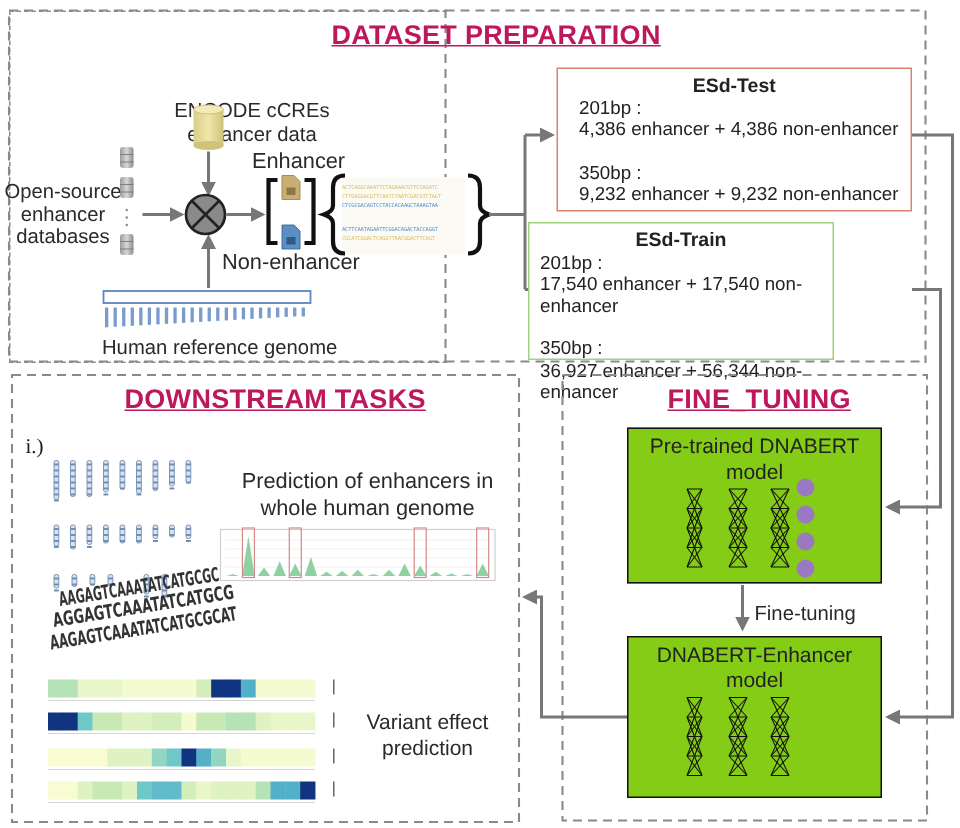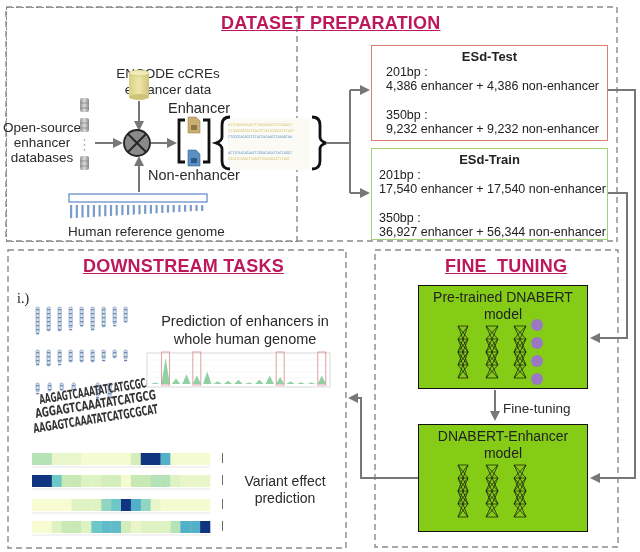--- a/index.html
+++ b/index.html
@@ -169,21 +169,21 @@
 </svg>
 
 <div class="ds-box" style="left:371px; top:45px; width:237px; height:96px; border:1.5px solid #d9826f;">
   <div class="t">ESd-Test</div>
   <div class="row">201bp :</div>
   <div class="row">4,386 enhancer + 4,386 non-enhancer</div>
   <div class="row" style="margin-top:14px;">350bp :</div>
   <div class="row">9,232 enhancer + 9,232 non-enhancer</div>
 </div>
 
-<div class="ds-box" style="left:371px; top:148px; width:237px; height:92px; border:1.5px solid #9fd27a;">
+<div class="ds-box" style="left:352px; top:148px; width:204px; height:92px; border:1.5px solid #9fd27a;">
   <div class="t">ESd-Train</div>
   <div class="row" style="margin-left:7px;">201bp :</div>
   <div class="row" style="margin-left:7px;">17,540 enhancer + 17,540 non-enhancer</div>
   <div class="row" style="margin-left:7px; margin-top:14px;">350bp :</div>
   <div class="row" style="margin-left:7px;">36,927 enhancer + 56,344 non-enhancer</div>
 </div>
 
 <svg width="640" height="552">
   <line x1="297" y1="7" x2="617" y2="7" stroke="#8a8a8a" stroke-width="1.4" stroke-dasharray="6,4"></line>
   <line x1="617" y1="7" x2="617" y2="242" stroke="#8a8a8a" stroke-width="1.4" stroke-dasharray="6,4"></line>

